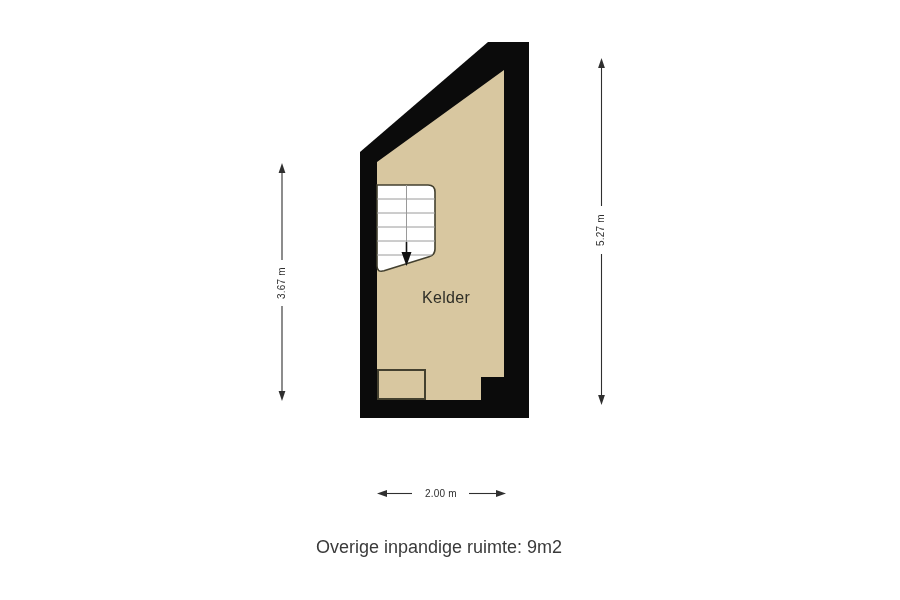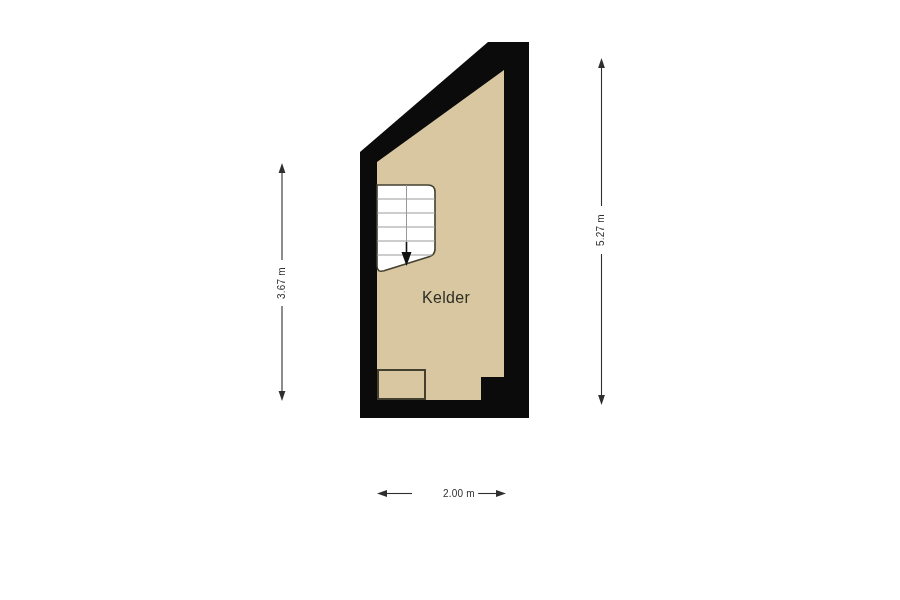--- a/index.html
+++ b/index.html
@@ -13,21 +13,21 @@
   .lbl{
     position:absolute;color:var(--text,#3a3a3a);
     white-space:nowrap;user-select:none;
   }
   .room-label{
     left:446px;top:298px;transform:translate(-50%,-50%);
     font-size:16px;letter-spacing:.3px;color:#2e2e26;
   }
   .dim-label{font-size:10px;color:var(--dimension-line,#2f2f2f);letter-spacing:.2px;}
   .dim-label.vert{transform:translate(-50%,-50%) rotate(-90deg);}
-  .dim-label.horz{transform:translate(-50%,-50%);background:var(--background,#fff);padding:0 3px;margin-left:18px;}
+  .dim-label.horz{transform:translate(-50%,-50%);background:var(--background,#fff);padding:0 3px;}
   .dim-left-label{left:281px;top:283px;}
   .dim-right-label{left:600px;top:230px;}
   .dim-bottom-label{left:441px;top:493px;}
   .caption{
     left:439px;top:537px;transform:translateX(-50%);
     font-size:18px;color:var(--text,#3a3a3a);
   }
 </style>
 </head>
 <body>
@@ -86,13 +86,14 @@
   </svg>
 
   <div class="lbl room-label">Kelder</div>
 
   <div class="lbl dim-label vert dim-left-label">3.67 m</div>
 
   <div class="lbl dim-label vert dim-right-label">5.27 m</div>
 
   <div class="lbl dim-label horz dim-bottom-label">2.00 m</div>
 
+  <div class="lbl caption">Overige inpandige ruimte: 9m2</div>
 </div>
 
 </body></html>

